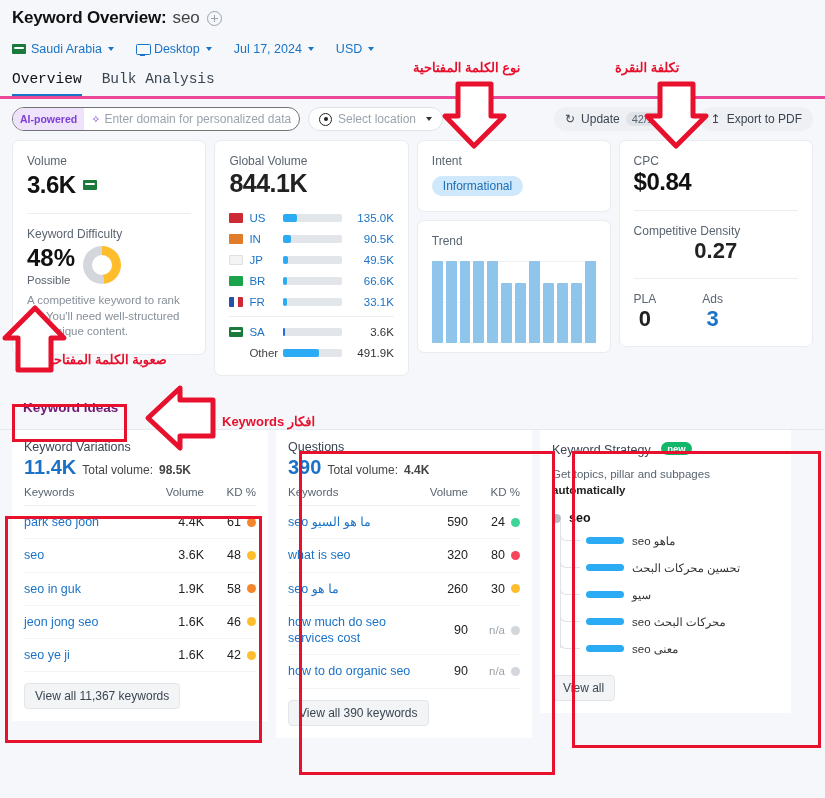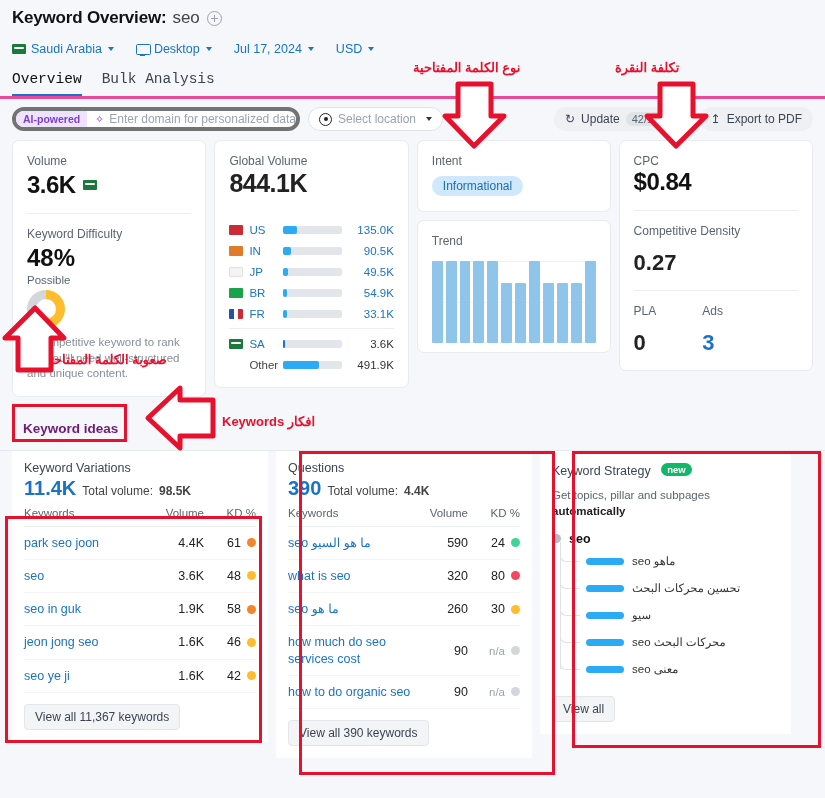--- a/index.html
+++ b/index.html
@@ -51,21 +51,21 @@
   
   .tabs { display: flex; gap: 20px; margin-top: 12px; padding: 0 12px;
           border-bottom: 3px solid #ec4899; background: #f5f7fa; font-family: Liberation Mono, monospace; }
   .tab { font-size: 14.5px; color: #3b4552; padding-bottom: 7px; cursor: pointer; }
   .tab.active { color: #111; font-weight: normal; border-bottom: 2.5px solid #1a73c7; }
 
   
   .toolbar { display: flex; align-items: center; padding: 8px 12px 0 12px; gap: 8px; position: relative; }
   .ai-input {
     display: flex; align-items: center; height: 24px; background: #fff;
-    border: 4px solid #737373; border-radius: 13px; overflow: hidden; width: 288px; justify-content: space-between;
+    border: 1px solid #737373; border-radius: 13px; overflow: hidden; width: 288px;
   }
   .ai-badge { background: #efe3fb; color: #7b3fd4; font-size: 10.5px; font-weight: bold;
               padding: 0 7px; height: 100%; display: flex; align-items: center; }
   .sparkle { color: #7b3fd4; font-size: 11px; margin: 0 4px 0 7px; }
   .ai-ph { font-size: 12px; color: #9aa3ad; }
   .loc-input { display: flex; align-items: center; gap: 6px; height: 24px; background: #fff;
                border: 1px solid #dfe3e8; border-radius: 13px; padding: 0 10px; width: 135px; }
   .pin-icon { width: 13px; height: 13px; border: 1.5px solid #222; border-radius: 50%;
               position: relative; display: inline-block; }
   .pin-icon::after { content: ""; position: absolute; left: 3.5px; top: 3.5px; width: 4px; height: 4px;
@@ -83,32 +83,32 @@
 
   
   .cards { display: flex; gap: 8px; padding: 9px 12px 0 12px; align-items: flex-start; }
   .card { background: #fff; border: 1px solid #e8ebef; border-radius: 7px; }
   .card-label { font-size: 12px; color: #5a6570; }
   .card-big { font-size: 24px; font-weight: bold; color: #111; letter-spacing: -0.5px; }
 
   .card-vol { width: 198px; padding: 13px 14px 14px 14px; }
   .vol-row { display: flex; align-items: center; gap: 7px; margin-top: 3px; }
   .hr { height: 1px; background: #eceff2; margin: 14px 0 13px 0; }
-  .kd-row { display: flex; align-items: flex-start; gap: 2px; margin-top: 3px; flex-direction: column; }
+  .kd-row { display: flex; align-items: flex-start; gap: 8px; margin-top: 3px; }
   .kd-num { font-size: 24px; font-weight: bold; color: #111; }
   .kd-sub { font-size: 11.5px; color: #5a6570; margin-top: 2px; }
   .donut { width: 38px; height: 38px; border-radius: 50%; margin-top: 2px;
            background: conic-gradient(#ffbd2e 0% 48%, #d3d7dc 48% 100%); position: relative; }
   .donut::after { content: ""; position: absolute; left: 9px; top: 9px; width: 20px; height: 20px;
                   background: #fff; border-radius: 50%; }
   .kd-desc { font-size: 11.5px; color: #868f99; line-height: 1.35; margin-top: 7px; }
 
   .card-global { width: 198px; padding: 13px 14px 12px 14px; }
   .gv-big { font-size: 25px; font-weight: bold; margin-top: 1px; letter-spacing: -0.5px; }
-  .gv-list { margin-top: 21px; }
+  .gv-list { margin-top: 9px; }
   .gv-row { display: flex; align-items: center; height: 21px; font-size: 11.5px; }
   .gv-flag { width: 14px; height: 10px; border-radius: 1px; flex: none; }
   .gv-code { width: 26px; margin-left: 6px; color: #1a73c7; }
   .gv-code.dark { color: #444; }
   .gv-bar { flex: 1; height: 8px; background: #e2e5ea; border-radius: 2px; position: relative; margin: 0 8px; }
   .gv-fill { position: absolute; left: 0; top: 0; bottom: 0; background: #2cabf5; border-radius: 2px; }
   .gv-val { width: 44px; text-align: right; color: #1a73c7; font-size: 11.5px; }
   .gv-val.dark { color: #333; }
   .gv-sep { height: 1px; background: #eceff2; margin: 4px 0; }
 
@@ -119,21 +119,21 @@
   .card-trend { padding: 13px 14px 12px 14px; height: 133px; }
   .trend-chart { position: relative; height: 82px; margin-top: 13px; }
   .trend-grid { position: absolute; left: 0; right: 0; height: 1px; background: #f0f2f5; }
   .trend-bars { position: absolute; left: 0; right: 0; bottom: 0; top: 0;
                 display: flex; align-items: flex-end; gap: 3px; }
   .tbar { flex: 1; background: #8fc5ea; border-radius: 1px; }
 
   .card-cpc { width: 198px; padding: 13px 14px 14px 14px; }
   .cpc-split { display: flex; gap: 46px; }
   .cpc-sm { font-size: 12px; color: #5a6570; }
-  .cpc-num { font-size: 22px; font-weight: bold; margin-top: 12px; }
+  .cpc-num { font-size: 22px; font-weight: bold; margin-top: 0; text-align: center; }
   .cpc-num.blue { color: #1a73c7; }
 
   
   .ideas-tab-row { position: relative; height: 44px; margin-top: 10px; }
   .ideas-tab { position: absolute; left: 12px; top: 7px; font-size: 13.5px; font-weight: bold;
                color: #701a75; padding: 7px 11px; }
   .ideas-sep { position: absolute; left: 0; right: 0; bottom: 0; height: 1px; background: #e6e9ed; }
 
   .ideas-body { display: flex; gap: 8px; padding: 0 12px; align-items: flex-start; }
   .panel { background: #fff; }
@@ -292,21 +292,21 @@
               <span class="gv-fill" style="width:8%"></span>
             </span>
           <span class="gv-val">49.5K</span>
         </div>
         <div class="gv-row">
           <span class="gv-flag" style="background:#1aa34a"></span>
           <span class="gv-code">BR</span>
           <span class="gv-bar">
               <span class="gv-fill" style="width:7%"></span>
             </span>
-          <span class="gv-val">54.9K</span>
+          <span class="gv-val">66.6K</span>
         </div>
         <div class="gv-row">
           <span class="gv-flag" style="background:linear-gradient(90deg,#2452a8 33%,#fff 33% 66%,#cc2b36 66%)"></span>
           <span class="gv-code">FR</span>
           <span class="gv-bar">
               <span class="gv-fill" style="width:6%"></span>
             </span>
           <span class="gv-val">33.1K</span>
         </div>
 

